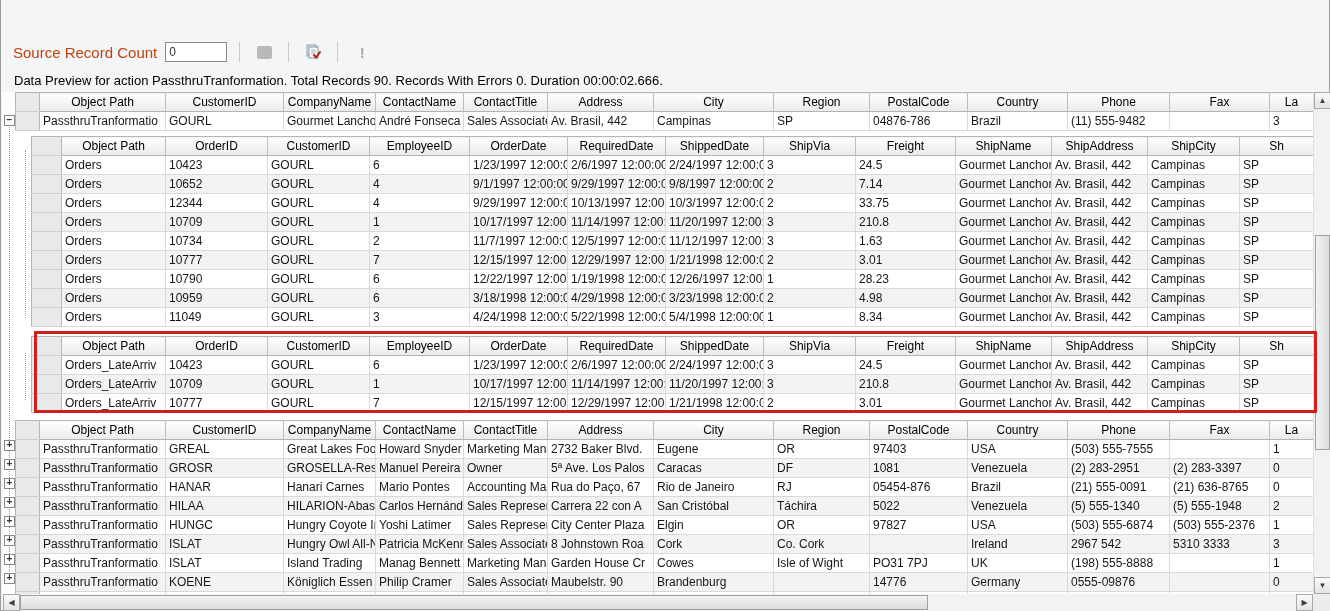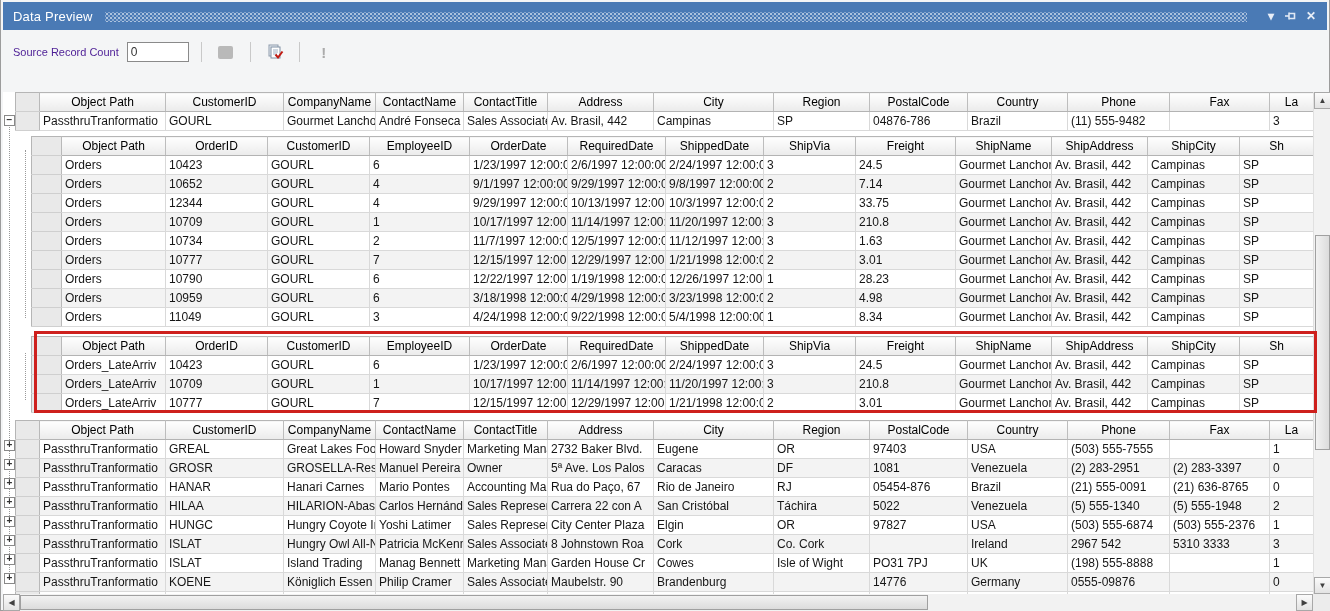--- a/index.html
+++ b/index.html
@@ -12,21 +12,21 @@
   .titlebar .title{color:#fff;font-size:13px;letter-spacing:.2px;white-space:nowrap;}
   .grip{flex:1;height:10px;margin:2px 14px 0 12px;
         background-image:radial-gradient(rgba(255,255,255,.55) 1px,transparent 1.4px),
                          radial-gradient(rgba(255,255,255,.35) 1px,transparent 1.4px);
         background-size:4px 4px,4px 4px;background-position:0 0,2px 2px;}
   .tb-btn{width:20px;height:20px;display:flex;align-items:center;justify-content:center;
           color:#e8eef7;font-size:12px;font-weight:bold;cursor:default;}
   .tb-btn svg{display:block;}
   
   .toolbar{position:absolute;left:12px;top:38px;height:28px;display:flex;align-items:center;gap:8px;}
-  .toolbar .lbl{font-size:11px;color:#4c1d95;}
+  .toolbar .lbl{font-size:15px;color:#c2410c;}
   .toolbar input{width:62px;height:20px;border:1px solid #8a8a8a;background:#fff;font:12px "Liberation Sans",sans-serif;
                  padding:0 3px;color:#333;box-sizing:border-box;}
   .sep{width:1px;height:20px;background:#c9c9c9;margin:0 4px;}
   .icon-btn{width:24px;height:22px;display:flex;align-items:center;justify-content:center;}
   .stop-sq{width:15px;height:13px;background:#b9b9b9;border-radius:2px;}
   .excl{font-size:15px;font-weight:bold;color:#ababab;}
   
   .statusline{position:absolute;left:13px;top:73px;font-size:13px;color:#000;}
   
   .grid-area{position:absolute;left:2px;top:92px;width:1310px;height:502px;overflow:hidden;background:#fff;}
@@ -61,35 +61,20 @@
            border:1px solid #a0a0a0;box-sizing:border-box;}
   .h-thumb{position:absolute;left:17px;top:1px;width:908px;height:15px;background:linear-gradient(#f2f2f2,#dcdcdc);
            border:1px solid #a0a0a0;box-sizing:border-box;}
   .corner{position:absolute;left:1312px;top:594px;width:17px;height:17px;background:#ececec;}
 </style>
 </head>
 <body>
 
 <div class="window">
 
-  <div class="titlebar" style="background-color: rgb(74, 122, 181);">
-    <span class="title">Data Preview</span>
-    <span class="grip"></span>
-    <span class="tb-btn">▾</span>
-    <span class="tb-btn">
-      <svg width="14" height="14" viewBox="0 0 14 14">
-          <g stroke="#dfe8f4" stroke-width="1.6" fill="none">
-        <path d="M1 7 H5"></path>
-            <path d="M5 3.5 V10.5"></path>
-            <path d="M5 4.5 H10.5 V9.5 H5"></path>
-          </g>
-        </svg>
-    </span>
-    <span class="tb-btn">✕</span>
-  </div>
 
   <div class="toolbar">
     <span class="lbl">Source Record Count</span>
     <input value="0" style="">
     <span class="sep"></span>
     <span class="icon-btn">
         <span class="stop-sq"></span>
       </span>
     <span class="sep"></span>
     <span class="icon-btn">
@@ -101,20 +86,21 @@
         <line x1="7" y1="11" x2="11" y2="11" stroke="#9fb0c4"></line>
         <path d="M9.5 11.5 L12 14.5 L16.5 8.5" stroke="#c01a12" stroke-width="2" fill="none"></path>
       </svg>
     </span>
     <span class="sep"></span>
     <span class="icon-btn">
         <span class="excl">!</span>
       </span>
   </div>
 
+  <div class="statusline">Data Preview for action PassthruTranformation. Total Records 90. Records With Errors 0. Duration 00:00:02.666.</div>
 
   <div class="grid-area">
     <div class="treeline" style="left:6px;top:30px;height:460px;"></div>
     <div class="treeline" style="left:22px;top:58px;height:168px;"></div>
     <div class="treeline" style="left:22px;top:261px;height:47px;"></div>
 
     <table class="grid blockA" style="width: 1298px;">
         <colgroup>
           <col style="width: 24px;">
           <col style="width: 126px;">
@@ -333,21 +319,21 @@
             <td>Campinas</td>
             <td>SP</td>
           </tr>
           <tr>
             <th class="rowhdr"></th>
             <td>Orders</td>
             <td>11049</td>
             <td>GOURL</td>
             <td>3</td>
             <td class="r">4/24/1998 12:00:0</td>
-            <td class="r">9/22/1998 12:00:0</td>
+            <td class="r">5/22/1998 12:00:0</td>
             <td class="r">5/4/1998 12:00:00</td>
             <td>1</td>
             <td>8.34</td>
             <td>Gourmet Lanchon</td>
             <td>Av. Brasil, 442</td>
             <td>Campinas</td>
             <td>SP</td>
           </tr>
         </tbody>
       </table>

